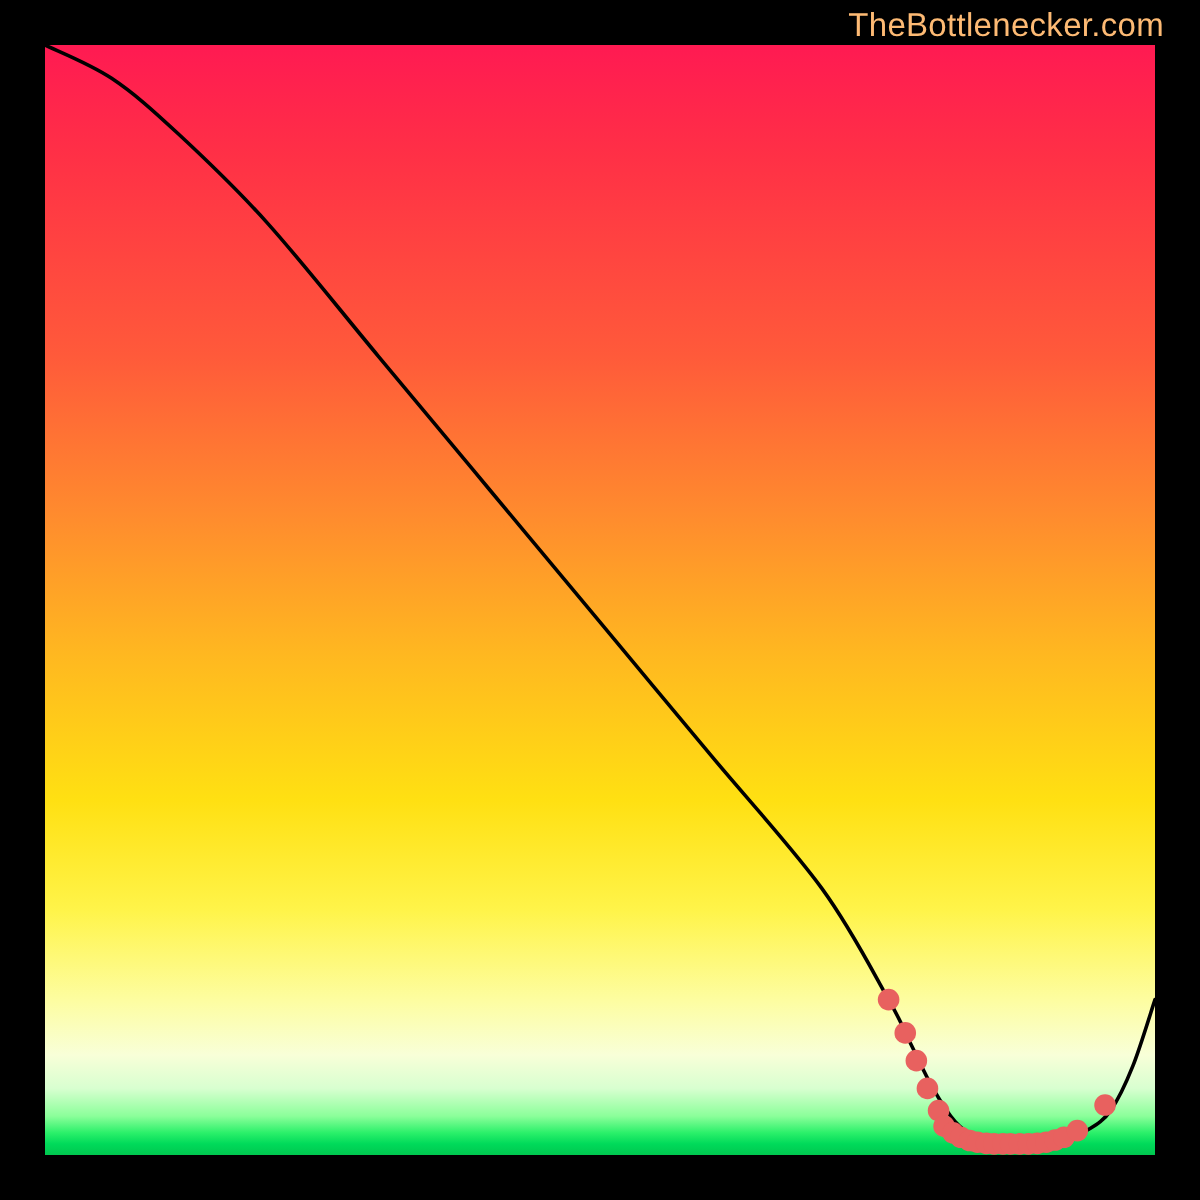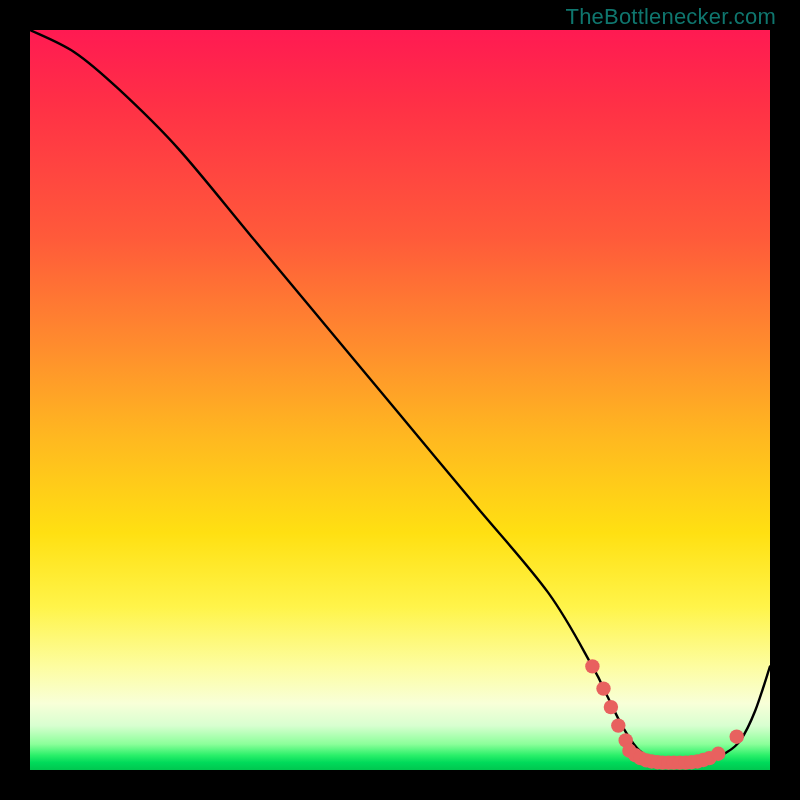--- a/index.html
+++ b/index.html
@@ -44,21 +44,21 @@
   }
   svg {
     position: absolute;
     left: 0;
     top: 0;
   }
   .watermark {
     position: absolute;
     top: 4px;
     right: 24px;
-    color: #0f766e;
+    color: #fdba74;
     font-size: 22px;
     letter-spacing: 0.2px;
     user-select: none;
   }
 </style>
 </head>
 <body>
 
 <div class="frame">
   <div class="plot">

